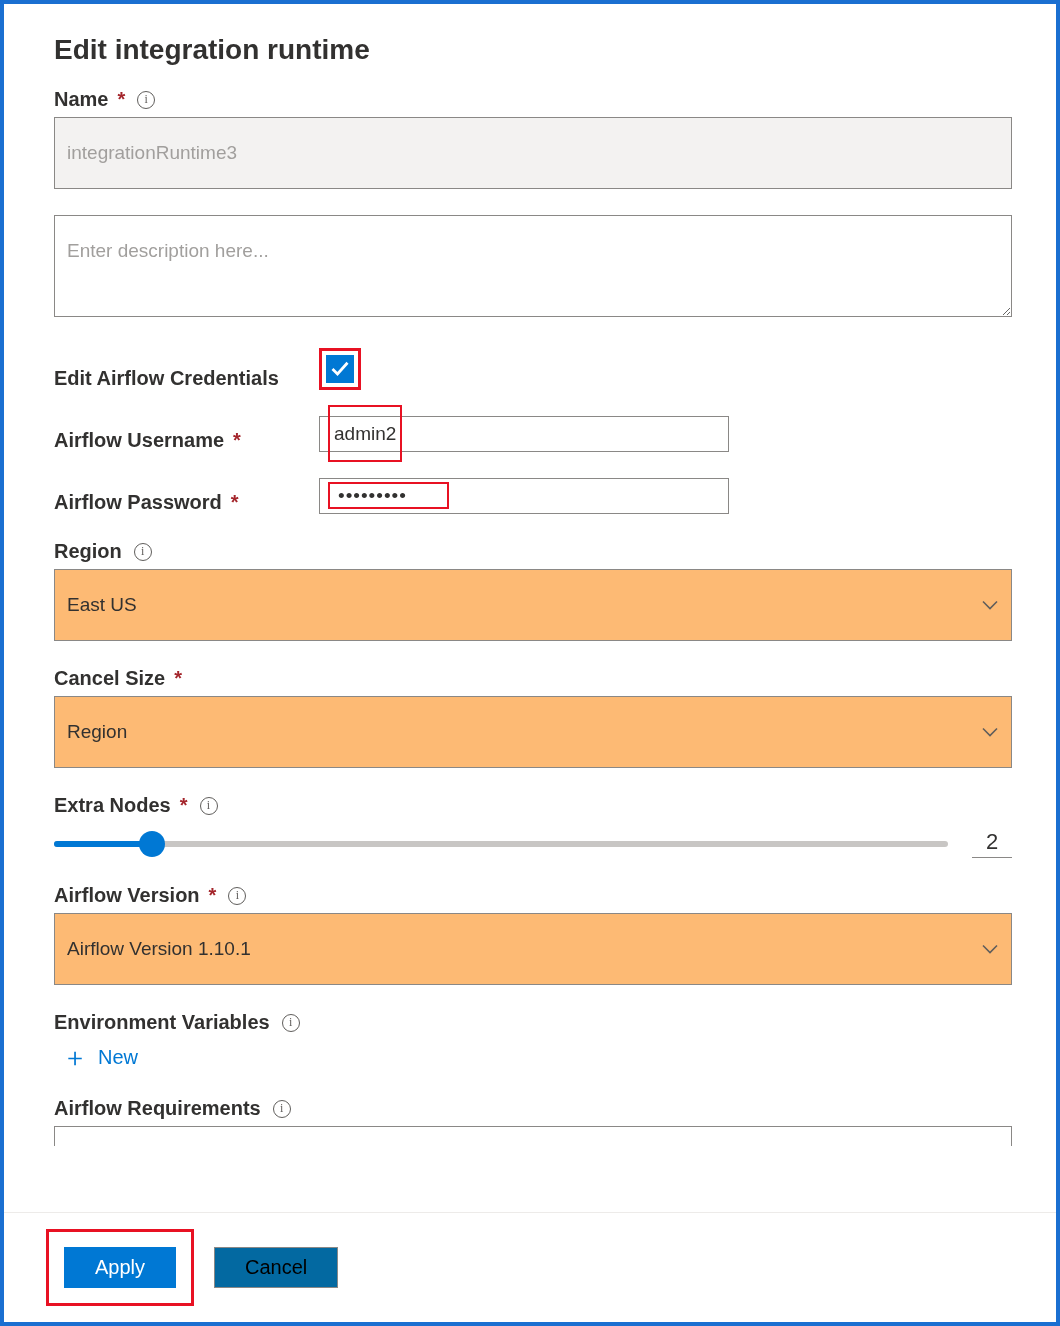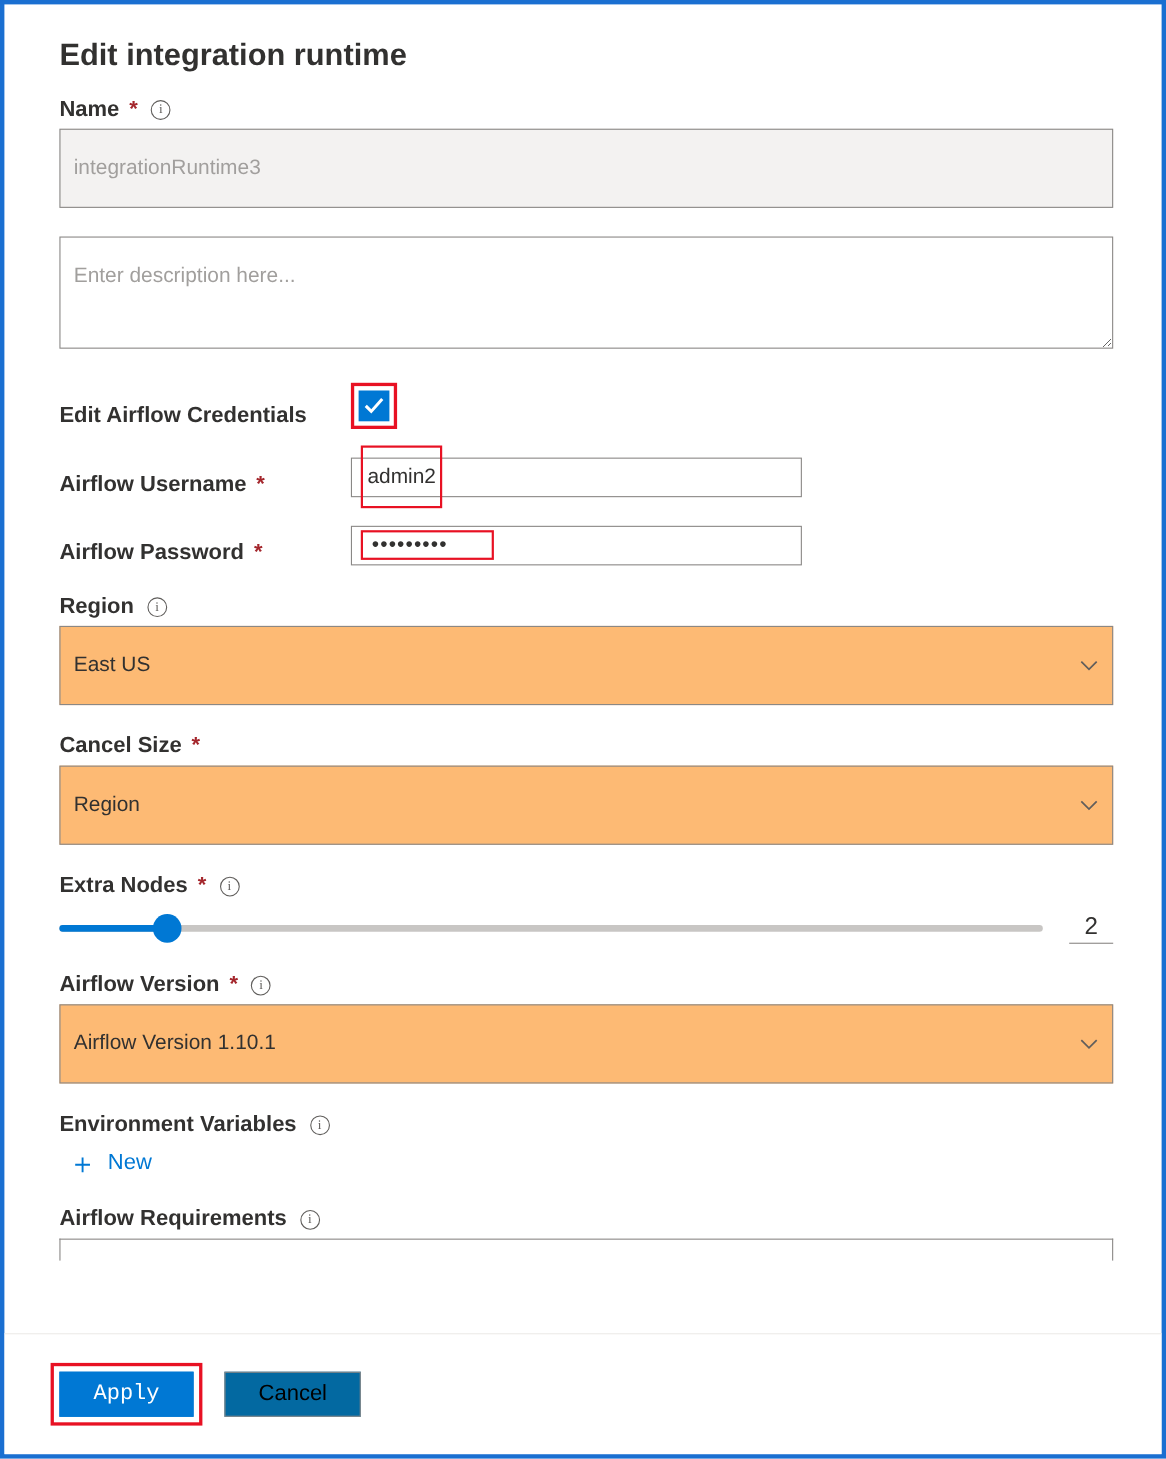--- a/index.html
+++ b/index.html
@@ -187,23 +187,22 @@
       cursor: pointer;
       font-family: inherit;
     }
     .btn-primary {
       background: #0078d4;
       color: #fff;
       border-color: #0078d4;
     }
     .apply-wrap {
       border: 3px solid #e81123;
-      padding: 5px;
+      padding: 15px;
       display: inline-block;
-      font-family: Liberation Mono, monospace;
     }
     .thin-input {
       width: 100%;
       height: 20px;
       border: 1px solid #8a8886;
       border-bottom: none;
     }
   </style>
 </head>
 <body>

